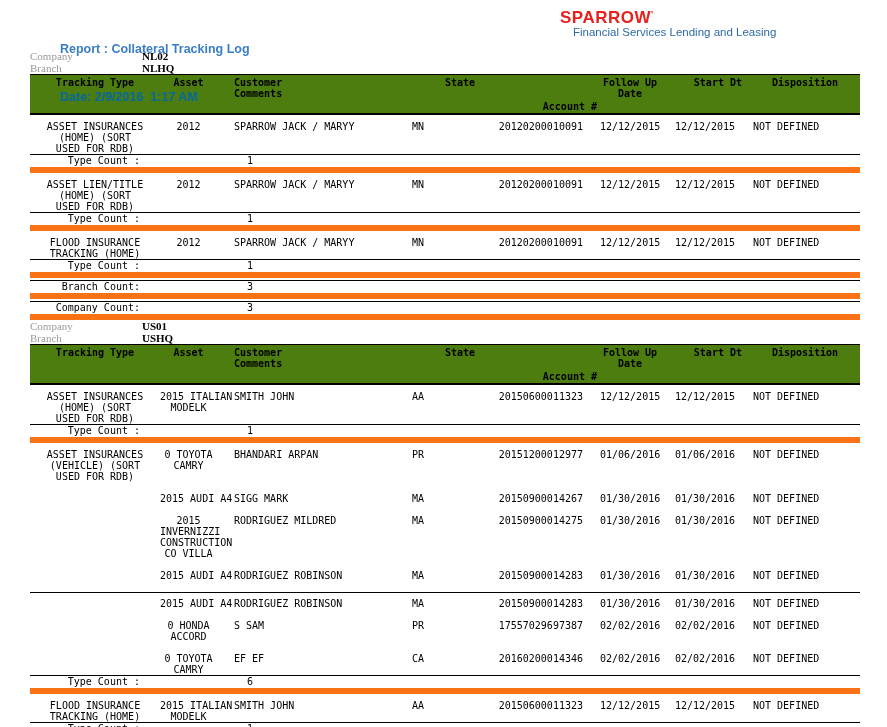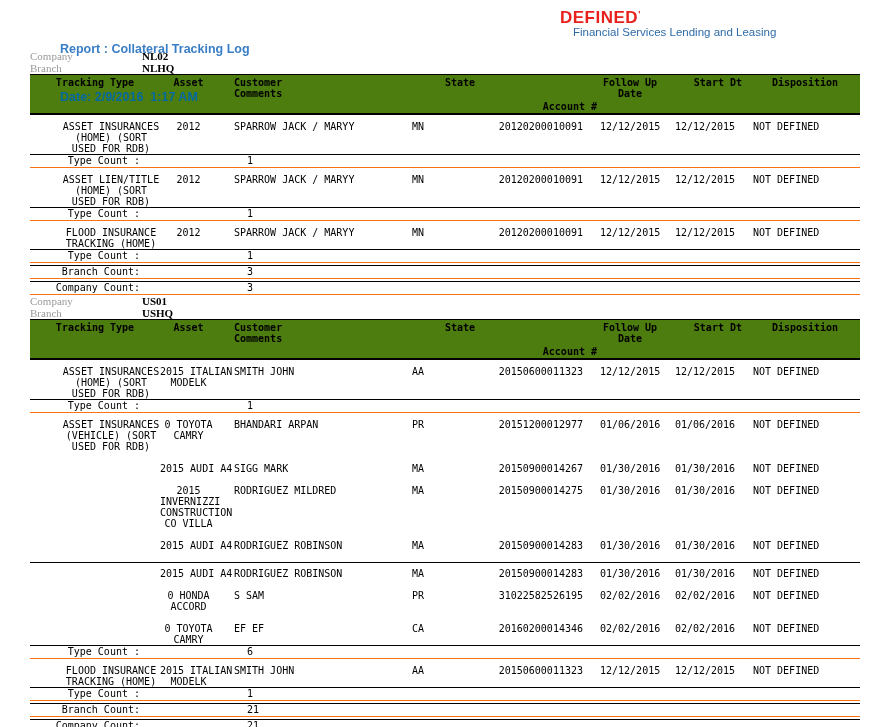--- a/index.html
+++ b/index.html
@@ -35,42 +35,42 @@
   .c4{width:110px;text-align:right;padding-right:17px;}
   .c5{width:60px;text-align:center;}
   .c6{width:90px;text-align:center;}
   .c7{width:110px;padding-left:3px;}
   .hdr-row .c3{text-align:right;padding-right:15px;padding-left:0;}
   .hdr-row .c4{padding-right:3px;margin-top:24px;}
   .hdr-row .c6{text-align:right;padding-right:8px;}
   .hdr-row .c7{text-align:center;padding-left:0;}
   .group{margin-top:6px;}
   .row{display:flex;position:relative;padding-left:130px;margin-bottom:11px;}
-  .row .c0{position:absolute;left:16px;top:0;}
+  .row .c0{position:absolute;left:0;top:0;}
   .row.last{margin-bottom:0;}
   .row-sep{border-top:1px solid #000;margin:5px 0;height:0;}
   .count-row{
-    display:flex;border-top:1px solid #000;border-bottom:1px solid #f97316;
+    display:flex;border-top:1px solid #000;border-bottom:6px solid #f97316;
     font-size:10px;line-height:12px;
   }
   .count-label{width:110px;text-align:right;white-space:pre;}
   .count-value{margin-left:107px;white-space:pre;}
   .count-row.summary{margin-top:2px;}
   .count-row.no-underline{border-bottom:none;}
 </style>
 </head>
 <body>
 
 <div class="top">
   <div class="title-block">
     <div class="report-title">Report : Collateral Tracking Log</div>
     <div class="report-date">Date: 2/9/2016  1:17 AM</div>
   </div>
   <div class="logo">
-    <div><span class="logo-word">DEFINED</span><span class="logo-mark">'</span></div>
+    <div><span class="logo-word">SPARROW</span><span class="logo-mark">'</span></div>
     <div class="logo-tagline">Financial Services Lending and Leasing</div>
   </div>
 </div>
 
 <div class="report" id="report-body">
     <div class="section">
       <div class="info-row">
         <span class="info-label">Company</span>
         <span class="info-value">NL02</span>
       </div>
@@ -249,21 +249,21 @@
           <div class="cell c5">01/30/2016</div>
           <div class="cell c6">01/30/2016</div>
           <div class="cell c7">NOT DEFINED</div>
         </div>
         <div class="row">
           <div class="cell c0"></div>
           <div class="cell c1">0 HONDA
 ACCORD</div>
           <div class="cell c2">S SAM</div>
           <div class="cell c3">PR</div>
-          <div class="cell c4">31022582526195</div>
+          <div class="cell c4">17557029697387</div>
           <div class="cell c5">02/02/2016</div>
           <div class="cell c6">02/02/2016</div>
           <div class="cell c7">NOT DEFINED</div>
         </div>
         <div class="row last">
           <div class="cell c0"></div>
           <div class="cell c1">0 TOYOTA
 CAMRY</div>
           <div class="cell c2">EF EF</div>
           <div class="cell c3">CA</div>

